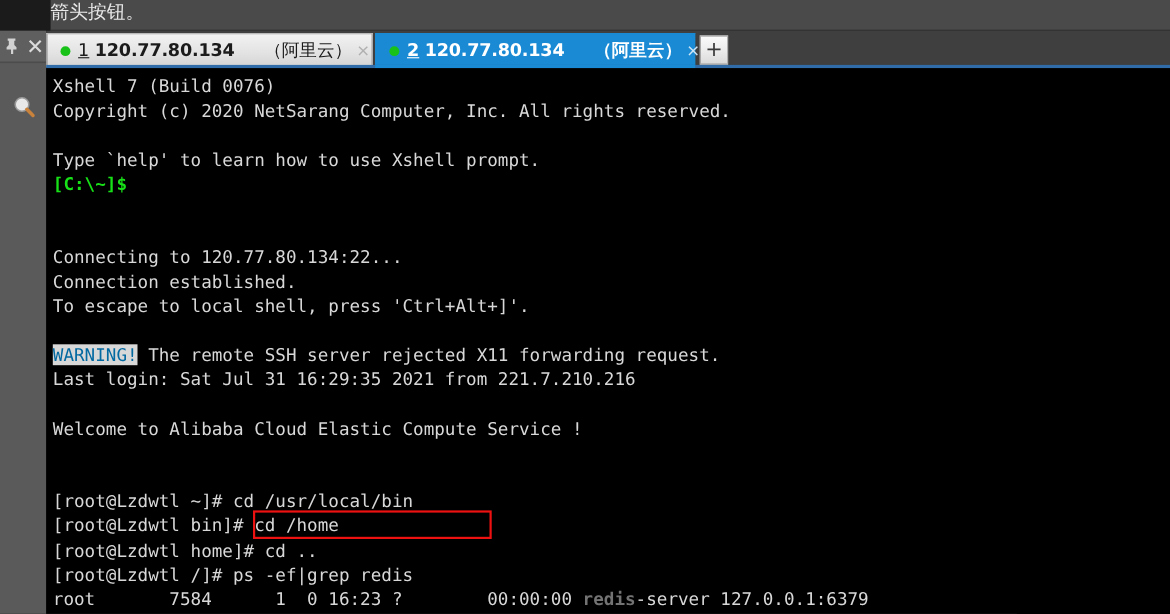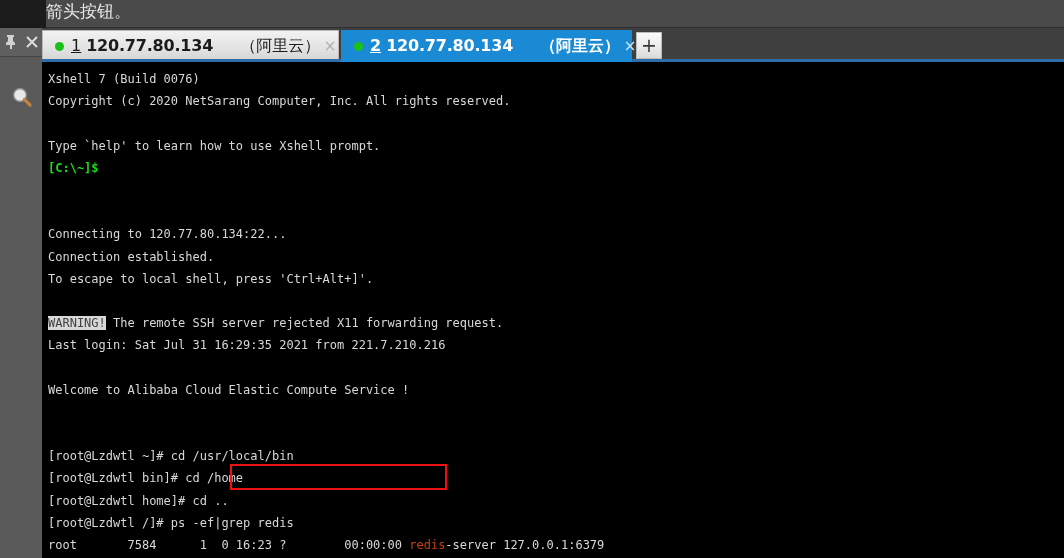--- a/index.html
+++ b/index.html
@@ -168,30 +168,30 @@
   }
 
   
   .terminal {
     position: absolute;
     left: 42px; top: 62px;
     width: 1022px; height: 496px;
     background: #000000;
     overflow: hidden;
     font-family: "DejaVu Sans Mono", monospace;
-    font-size: 12px;
+    font-size: 16px;
     line-height: 22.2px;
     color: #d8d8d8;
     padding: 6px 0 0 6px;
     white-space: pre;
   }
   .t-line { height: 22.2px; white-space: pre; }
   .t-green { color: #18e018; font-weight: bold; }
-  .t-red   { color: #c2410c; font-weight: normal; }
-  .t-inv   { background: #d8d8d8; color: #404040; }
+  .t-red   { color: #737373; font-weight: bold; }
+  .t-inv   { background: #d8d8d8; color: #0369a1; }
 
   
   .anno-box {
     position: absolute;
     left: 230px; top: 464px;
     width: 217px; height: 26px;
     border: 2px solid #ee1111;
     pointer-events: none;
   }
 </style>

